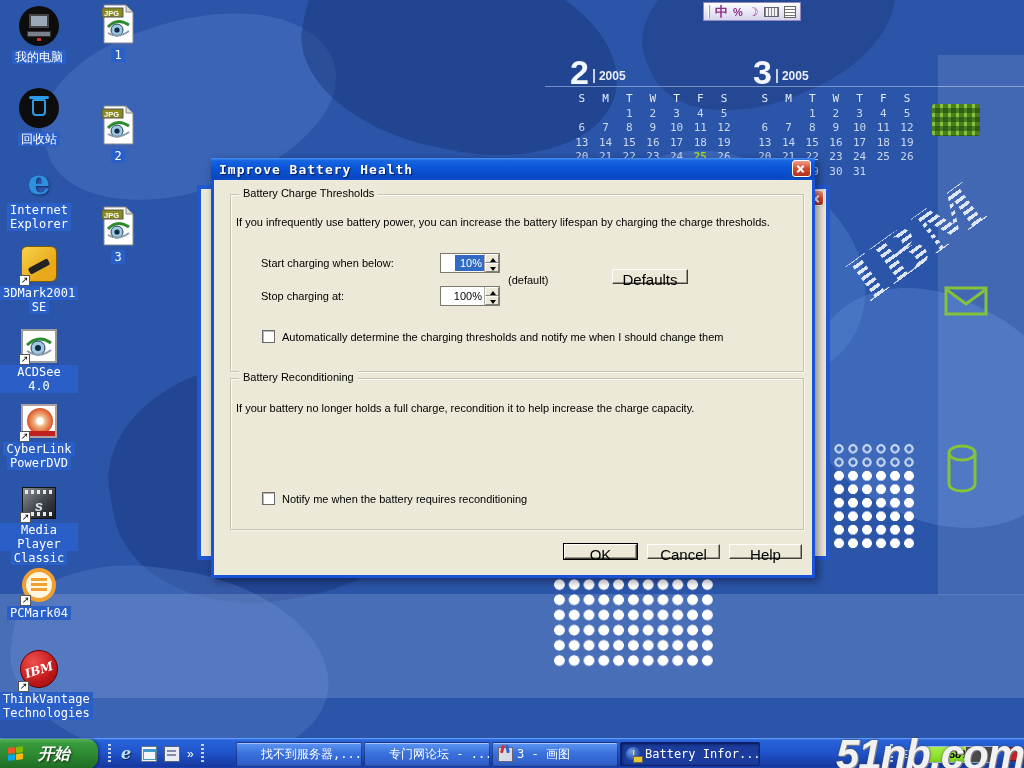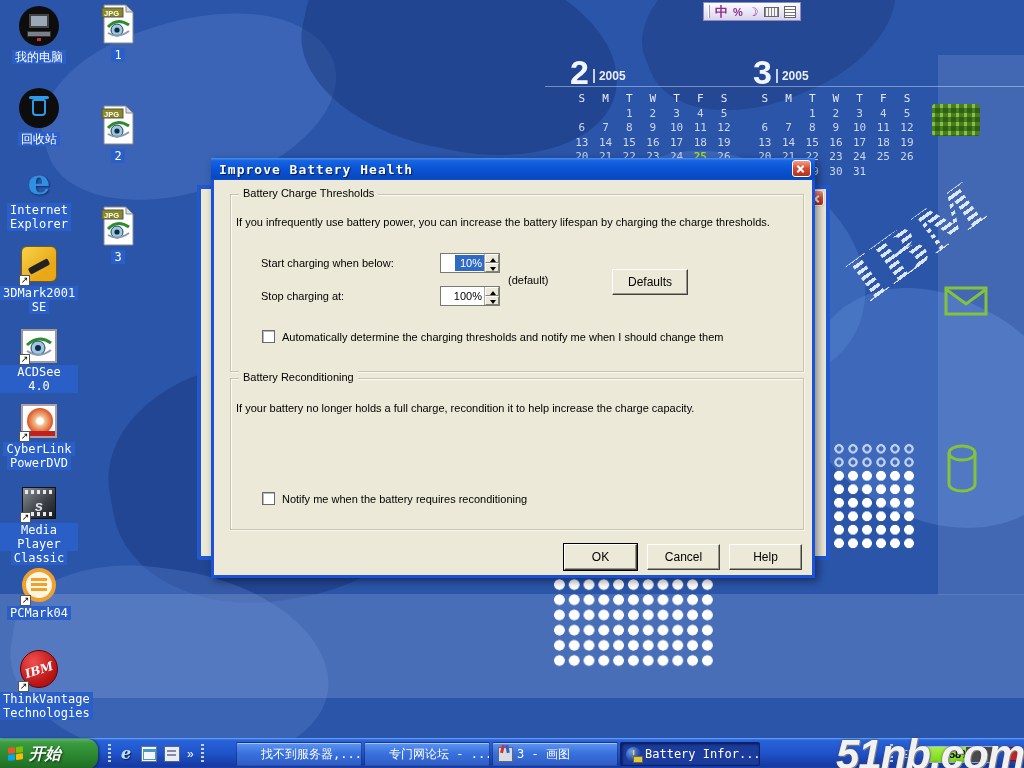--- a/index.html
+++ b/index.html
@@ -129,33 +129,33 @@
   .g2 { left:16px; top:198px; width:574px; height:152px; }
   .dtext { position:absolute; color:#000; }
   .spin { position:absolute; width:60px; height:20px; background:#fff; border:1px solid #7a7a6e; display:flex; }
   .spin-val { flex:1; text-align:right; line-height:18px; padding-right:2px; color:#000; }
   .spin-val.sel { background:#316ac5; color:#fff; margin:1px 0 1px 14px; line-height:16px; }
   .spin-btns { width:15px; display:flex; flex-direction:column; border-left:1px solid #aaa; }
   .spin-b { flex:1; background:#ece9d8; border:1px solid; border-color:#fff #808080 #808080 #fff; position:relative; }
   .spin-b::after { content:""; position:absolute; left:3.5px; border-left:3px solid rgba(0,0,0,0); border-right:3px solid rgba(0,0,0,0); }
   .spin-b.up::after { top:3px; border-bottom:4px solid #000; }
   .spin-b.dn::after { top:3px; border-top:4px solid #000; }
-  .btn { position:absolute; height:26px; background:#ece9d8; color:#000; text-align:center; line-height:20px;
-         border:1px solid; border-color:#fff #404040 #404040 #fff; box-shadow:inset -1px -1px 0 #9a9786; font-size:12px; }
+  .btn { position:absolute; height:15px; background:#ece9d8; color:#000; text-align:center; line-height:20px;
+         border:1px solid; border-color:#fff #404040 #404040 #fff; box-shadow:inset -1px -1px 0 #9a9786; font-size:15px; }
   .btn.default { box-shadow:inset -1px -1px 0 #9a9786, 0 0 0 1px #000; }
   .chk { position:absolute; width:13px; height:13px; background:#fff; border:1px solid #6a6a6a;
          box-shadow:inset 1px 1px 0 #b8b8b8; }
 
   
   .taskbar { position:absolute; left:0; top:738px; width:1024px; height:30px;
              background:linear-gradient(180deg,#3d77e0 0%,#2862d8 6%,#2055cc 45%,#16389f 96%,#1d49b5 100%);
              border-top:1px solid #5a9cf8; z-index:50; }
   .start { position:absolute; left:0; top:0; width:98px; height:30px; border-radius:0 11px 11px 0;
            background:linear-gradient(180deg,#59b352 0%,#3a9a3e 14%,#2d8a31 50%,#1f6b24 100%);
-           box-shadow:1px 0 3px rgba(0,0,0,.5); display:flex; align-items:center; gap:5px; padding-left:8px; cursor:pointer; }
+           box-shadow:1px 0 3px rgba(0,0,0,.5); display:flex; align-items:center; gap:14px; padding-left:8px; cursor:pointer; }
   .flag { width:16px; height:14px; display:grid; grid-template-columns:7px 7px; grid-template-rows:6px 6px; gap:1px; transform:skewY(-6deg); }
   .flag i { border-radius:1px; }
   .flag i:nth-child(1){ background:#f35325; } .flag i:nth-child(2){ background:#81bc06; }
   .flag i:nth-child(3){ background:#05a6f0; } .flag i:nth-child(4){ background:#ffba08; }
   .start-txt { color:#fff; font-size:16px; font-weight:bold; font-style:italic; text-shadow:1px 1px 2px rgba(0,0,0,.6); }
   .ql { position:absolute; left:104px; top:0; height:30px; display:flex; align-items:center; gap:7px; padding:0 4px; }
   .tgrip { width:3px; height:20px; background:repeating-linear-gradient(to bottom, rgba(255,255,255,.75) 0 2px, rgba(0,0,0,0) 2px 4px); }
   .qicon { width:16px; height:16px; position:relative; cursor:pointer; }
   .q-ie { color:#bfe0ff; font-family:"DejaVu Serif", serif; font-weight:bold; font-style:italic; font-size:16px; line-height:16px; text-align:center; text-shadow:1px 1px 1px #123; }
   .q-mail { background:#f4f6fa; border:1px solid #678; }

